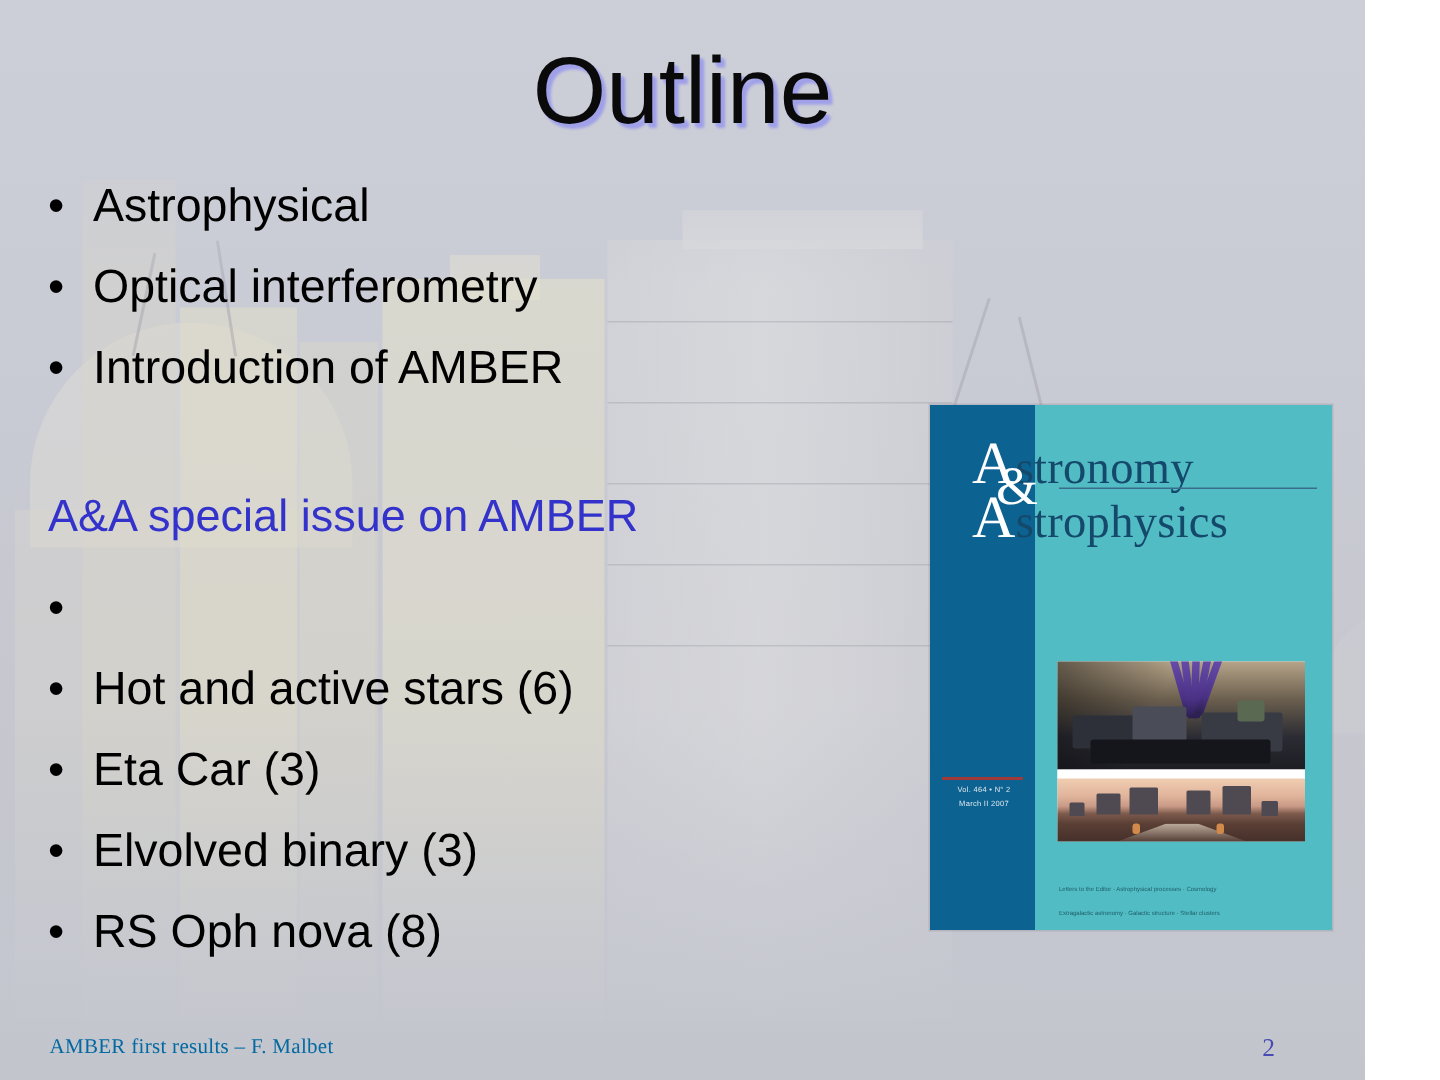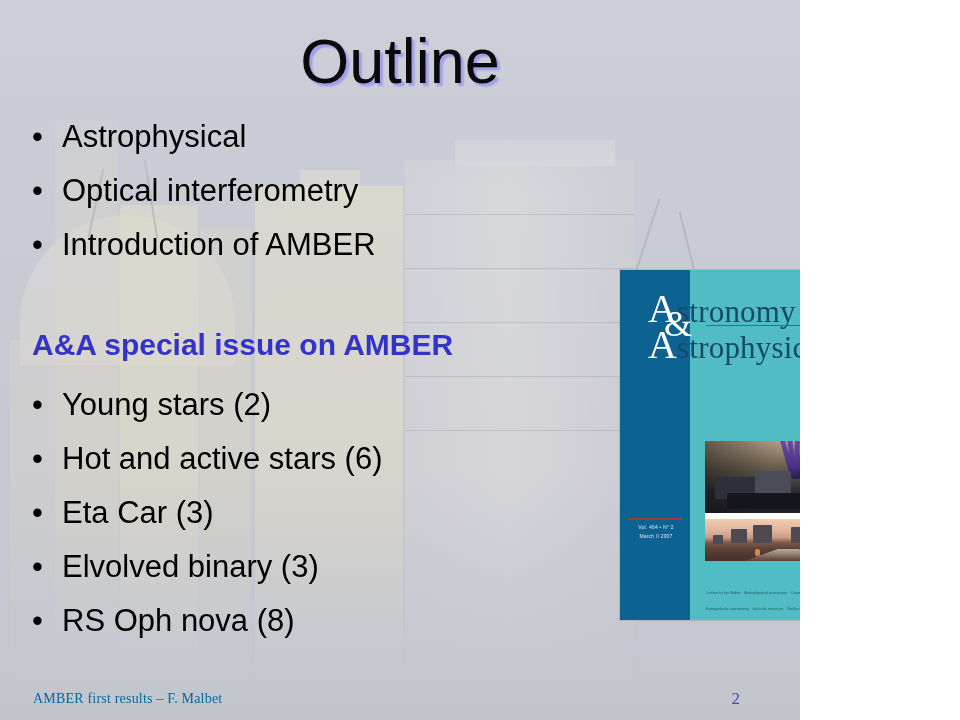--- a/index.html
+++ b/index.html
@@ -2,21 +2,21 @@
 <html><head>
 <meta charset="utf-8">
 <style>
   html, body {
     margin: 0;
     padding: 0;
     background: #ffffff;
   }
   #slide {
     position: relative;
-    width: 800px;
+    width: 910px;
     height: 720px;
     overflow: hidden;
     background: #c8cad3;
     font-family: "Liberation Sans", sans-serif;
   }
 
   
   .bg-layer {
     position: absolute;
     inset: 0;
@@ -139,21 +139,21 @@
     padding-left: 6px;
   }
   .bullet-text { flex: none; }
 
   
   #section-heading {
     position: absolute;
     left: 32px;
     top: 328px;
     font-size: 30px;
-    font-weight: bold;
+    font-weight: normal;
     color: #3333cc;
     letter-spacing: 0px;
     white-space: nowrap;
   }
 
   
   #cover {
     position: absolute;
     left: 620px;
     top: 270px;
@@ -396,21 +396,20 @@
       <span class="bullet-dot">•</span>
       <span class="bullet-text">Introduction of AMBER</span>
     </li>
   </ul>
 
   <div id="section-heading">A&amp;A special issue on AMBER</div>
 
   <ul class="bullet-list" id="list-bottom">
     <li class="bullet-item">
       <span class="bullet-dot">•</span>
-      <span class="bullet-text">Young stars (2)</span>
     </li>
     <li class="bullet-item">
       <span class="bullet-dot">•</span>
       <span class="bullet-text">Hot and active stars (6)</span>
     </li>
     <li class="bullet-item">
       <span class="bullet-dot">•</span>
       <span class="bullet-text">Eta Car (3)</span>
     </li>
     <li class="bullet-item">

